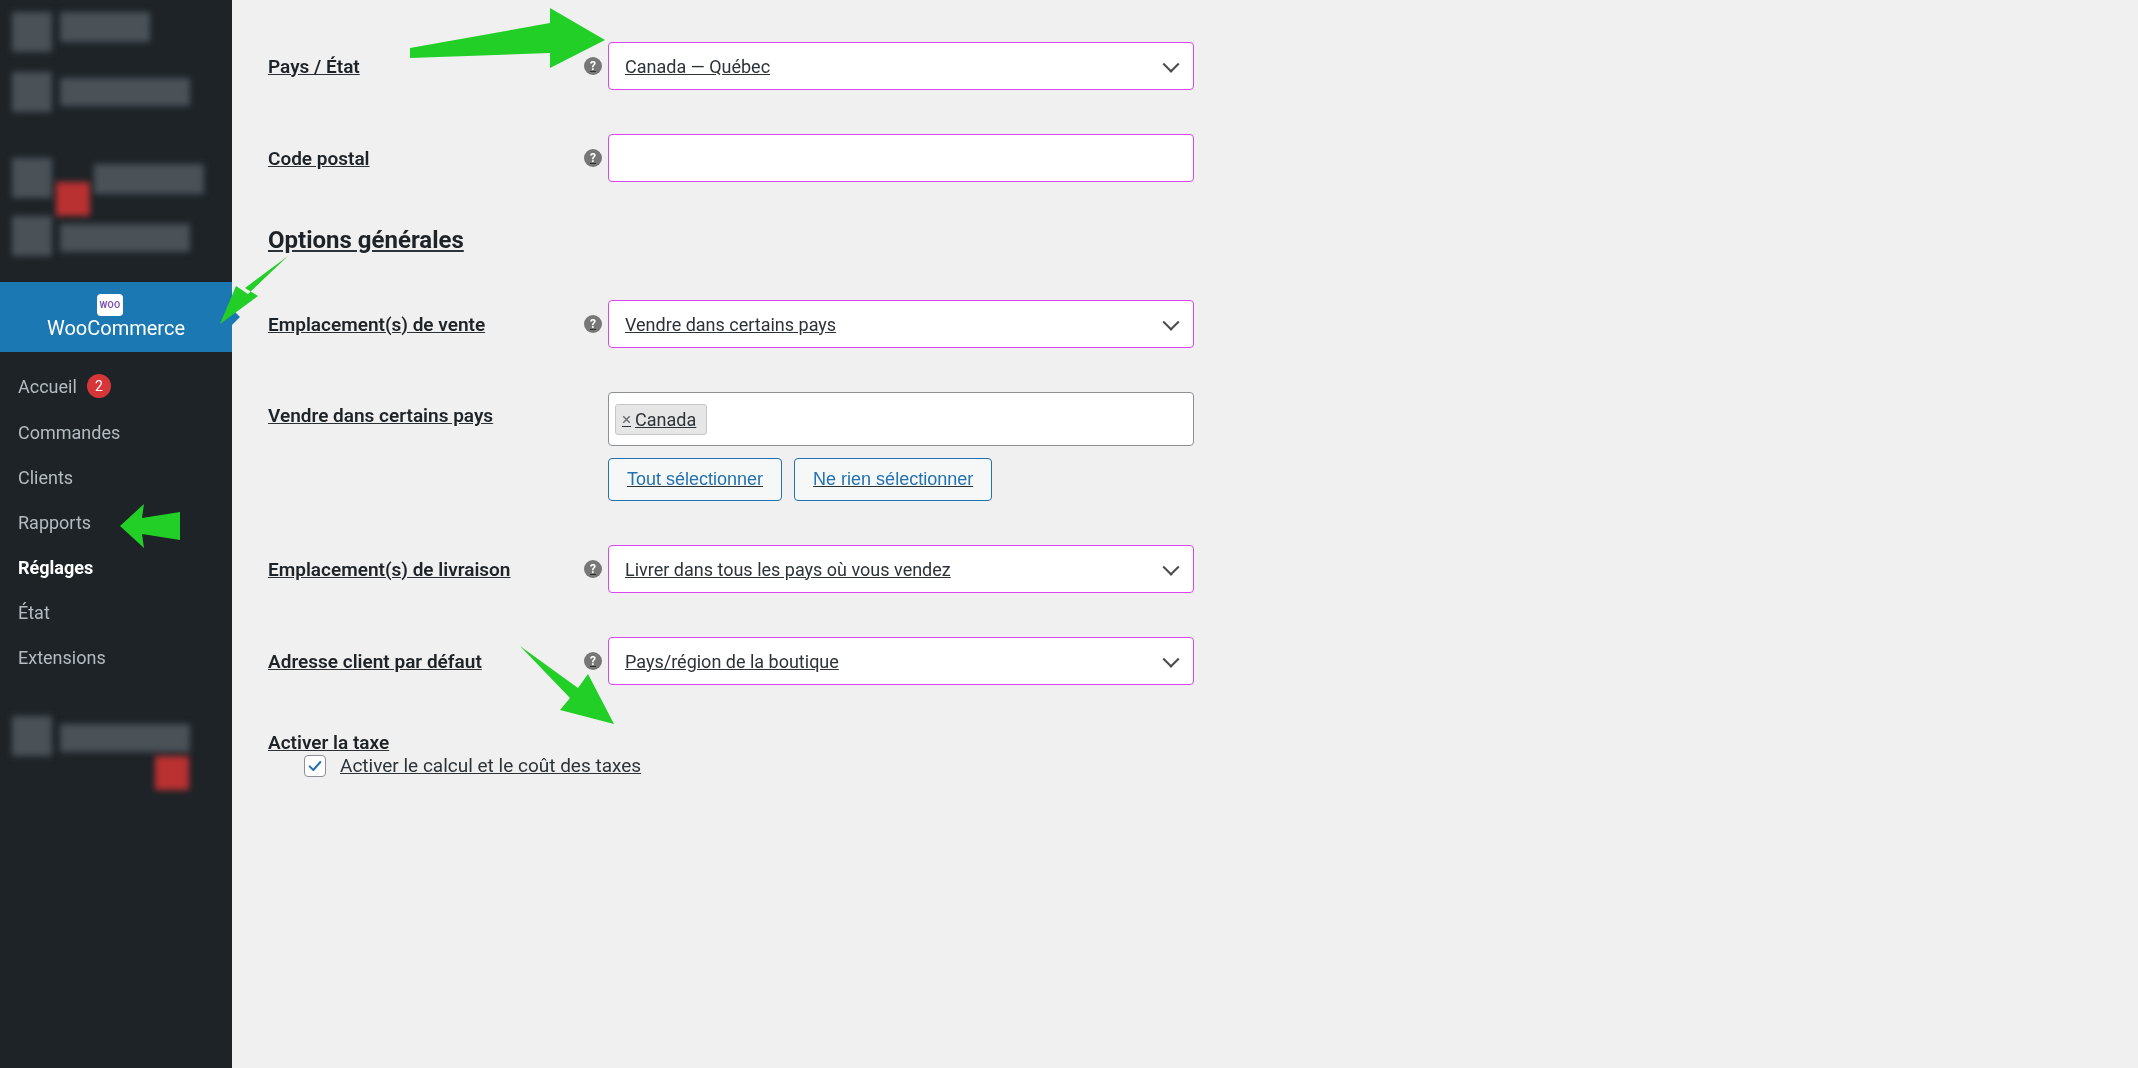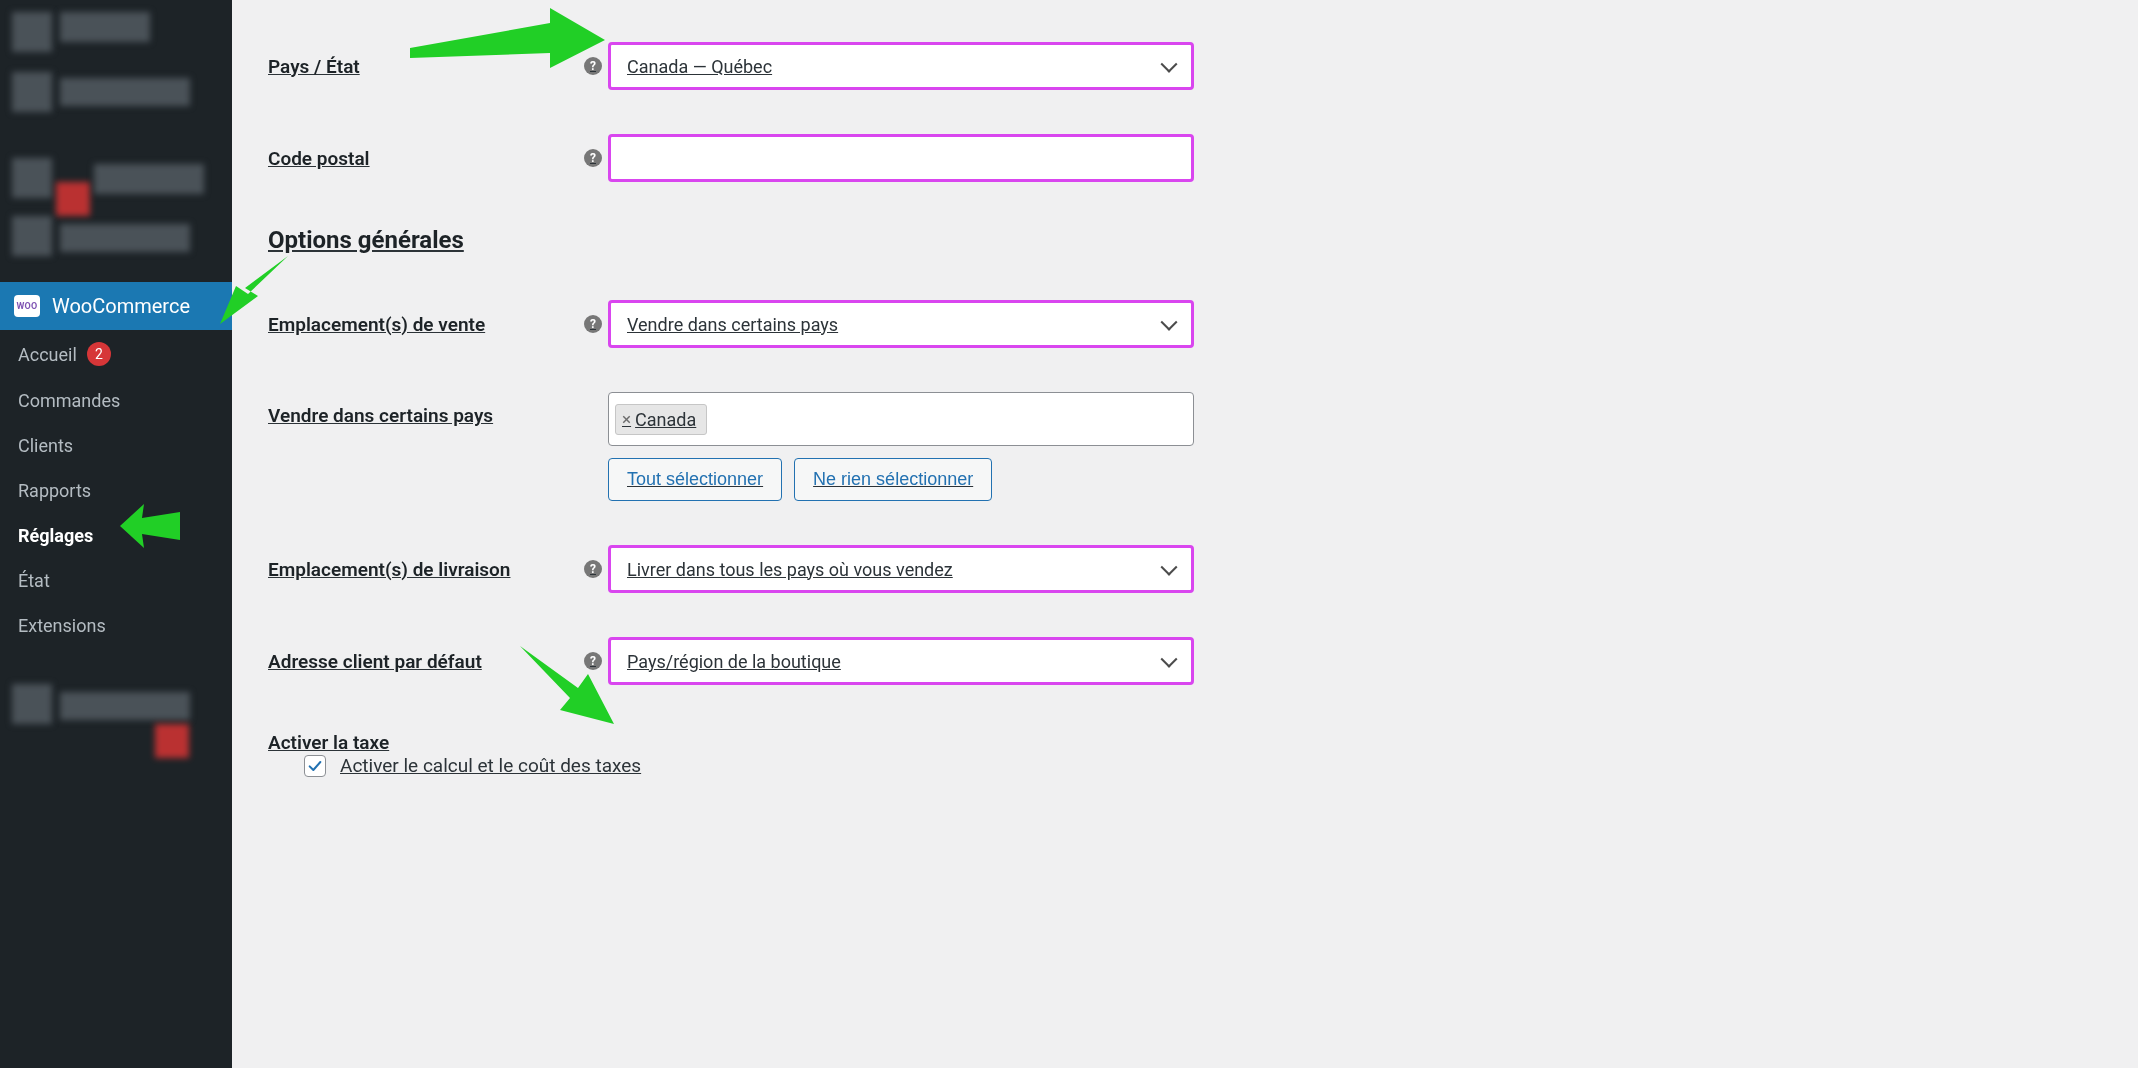--- a/index.html
+++ b/index.html
@@ -34,38 +34,39 @@
     .pixel-block.i { left:60px; top:224px; width:130px; height:28px; background:#4a5258; }
 
     .sidebar-woocommerce {
       background: #1b78b2;
       color: #fff;
       display:flex;
       align-items:center;
       padding: 12px 14px;
       position: relative;
       font-size: 20px;
+      flex-direction: column;
     }
     .sidebar-woocommerce::after {
       content:"";
       position:absolute;
       right:-16px; top:50%;
       transform:translateY(-50%);
       border:8px solid transparent;
       border-left-color:#1b78b2;
     }
     .woo-badge {
       width: 26px; height: 22px;
       background:#fff; color:#7f54b3;
       border-radius:4px;
       display:flex; align-items:center; justify-content:center;
       font-size:9px; font-weight:700; letter-spacing:0.3px;
       margin-right:12px;
     }
-    .submenu { background:#1d2327; padding: 0 0 14px; }
+    .submenu { background:#1d2327; padding: 10px 0 14px; }
     .submenu-item {
       display:flex; align-items:center;
       padding: 12px 18px;
       color:#b4bcc2;
       font-size:18px;
       cursor:pointer;
     }
     .submenu-item.active { color:#fff; font-weight:700; }
     .count-badge {
       display:inline-flex; align-items:center; justify-content:center;
@@ -102,21 +103,21 @@
       border-radius:50%;
       background:#777;
       color:#fff;
       display:inline-flex; align-items:center; justify-content:center;
       font-size:12px; font-weight:700;
       cursor: help;
     }
     .field { width: 586px; }
     .select-like, .text-input {
       width:100%;
-      border:3px solid #d946ef;
+      border:1px solid #d946ef;
       border-radius:4px;
       background:#fff;
       height:48px;
       font-size:18px;
       padding: 0 38px 0 16px;
       display:flex; align-items:center;
       position:relative;
       cursor:pointer;
       color:#2c3338;
     }

